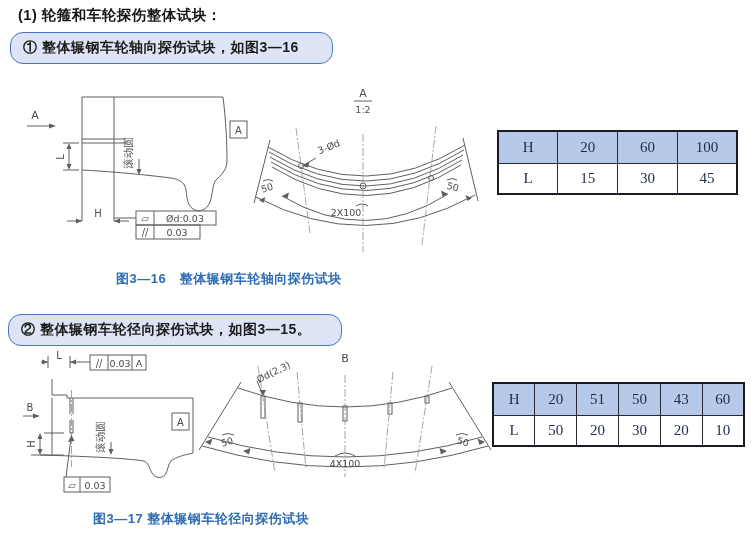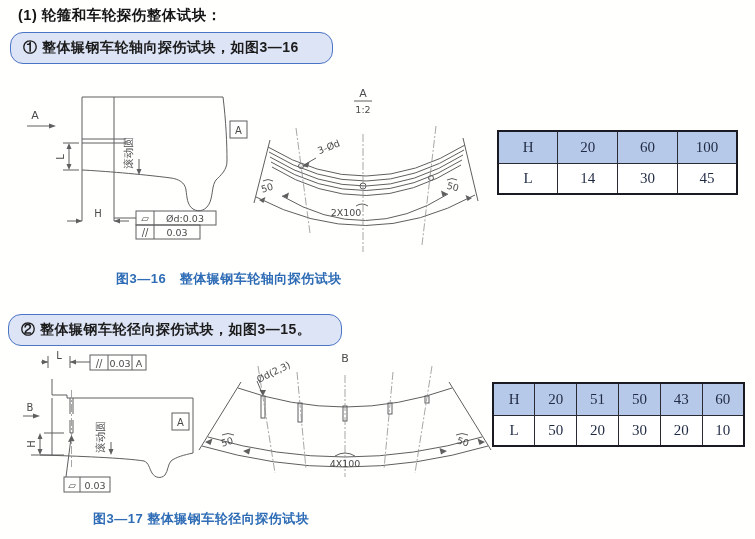--- a/index.html
+++ b/index.html
@@ -118,21 +118,21 @@
   <table class="dtable" id="table1">
     <tbody>
         <tr class="hd">
       <td>H</td>
       <td>20</td>
       <td>60</td>
       <td>100</td>
     </tr>
     <tr class="dr">
       <td>L</td>
-      <td>14</td>
+      <td>15</td>
       <td>30</td>
       <td>45</td>
     </tr>
   </tbody>
     </table>
 
   <div class="caption" id="cap1">图3—16　整体辗钢车轮轴向探伤试块</div>
 
   <div class="secbox" id="box2">② 整体辗钢车轮径向探伤试块，如图3—15。</div>
 

